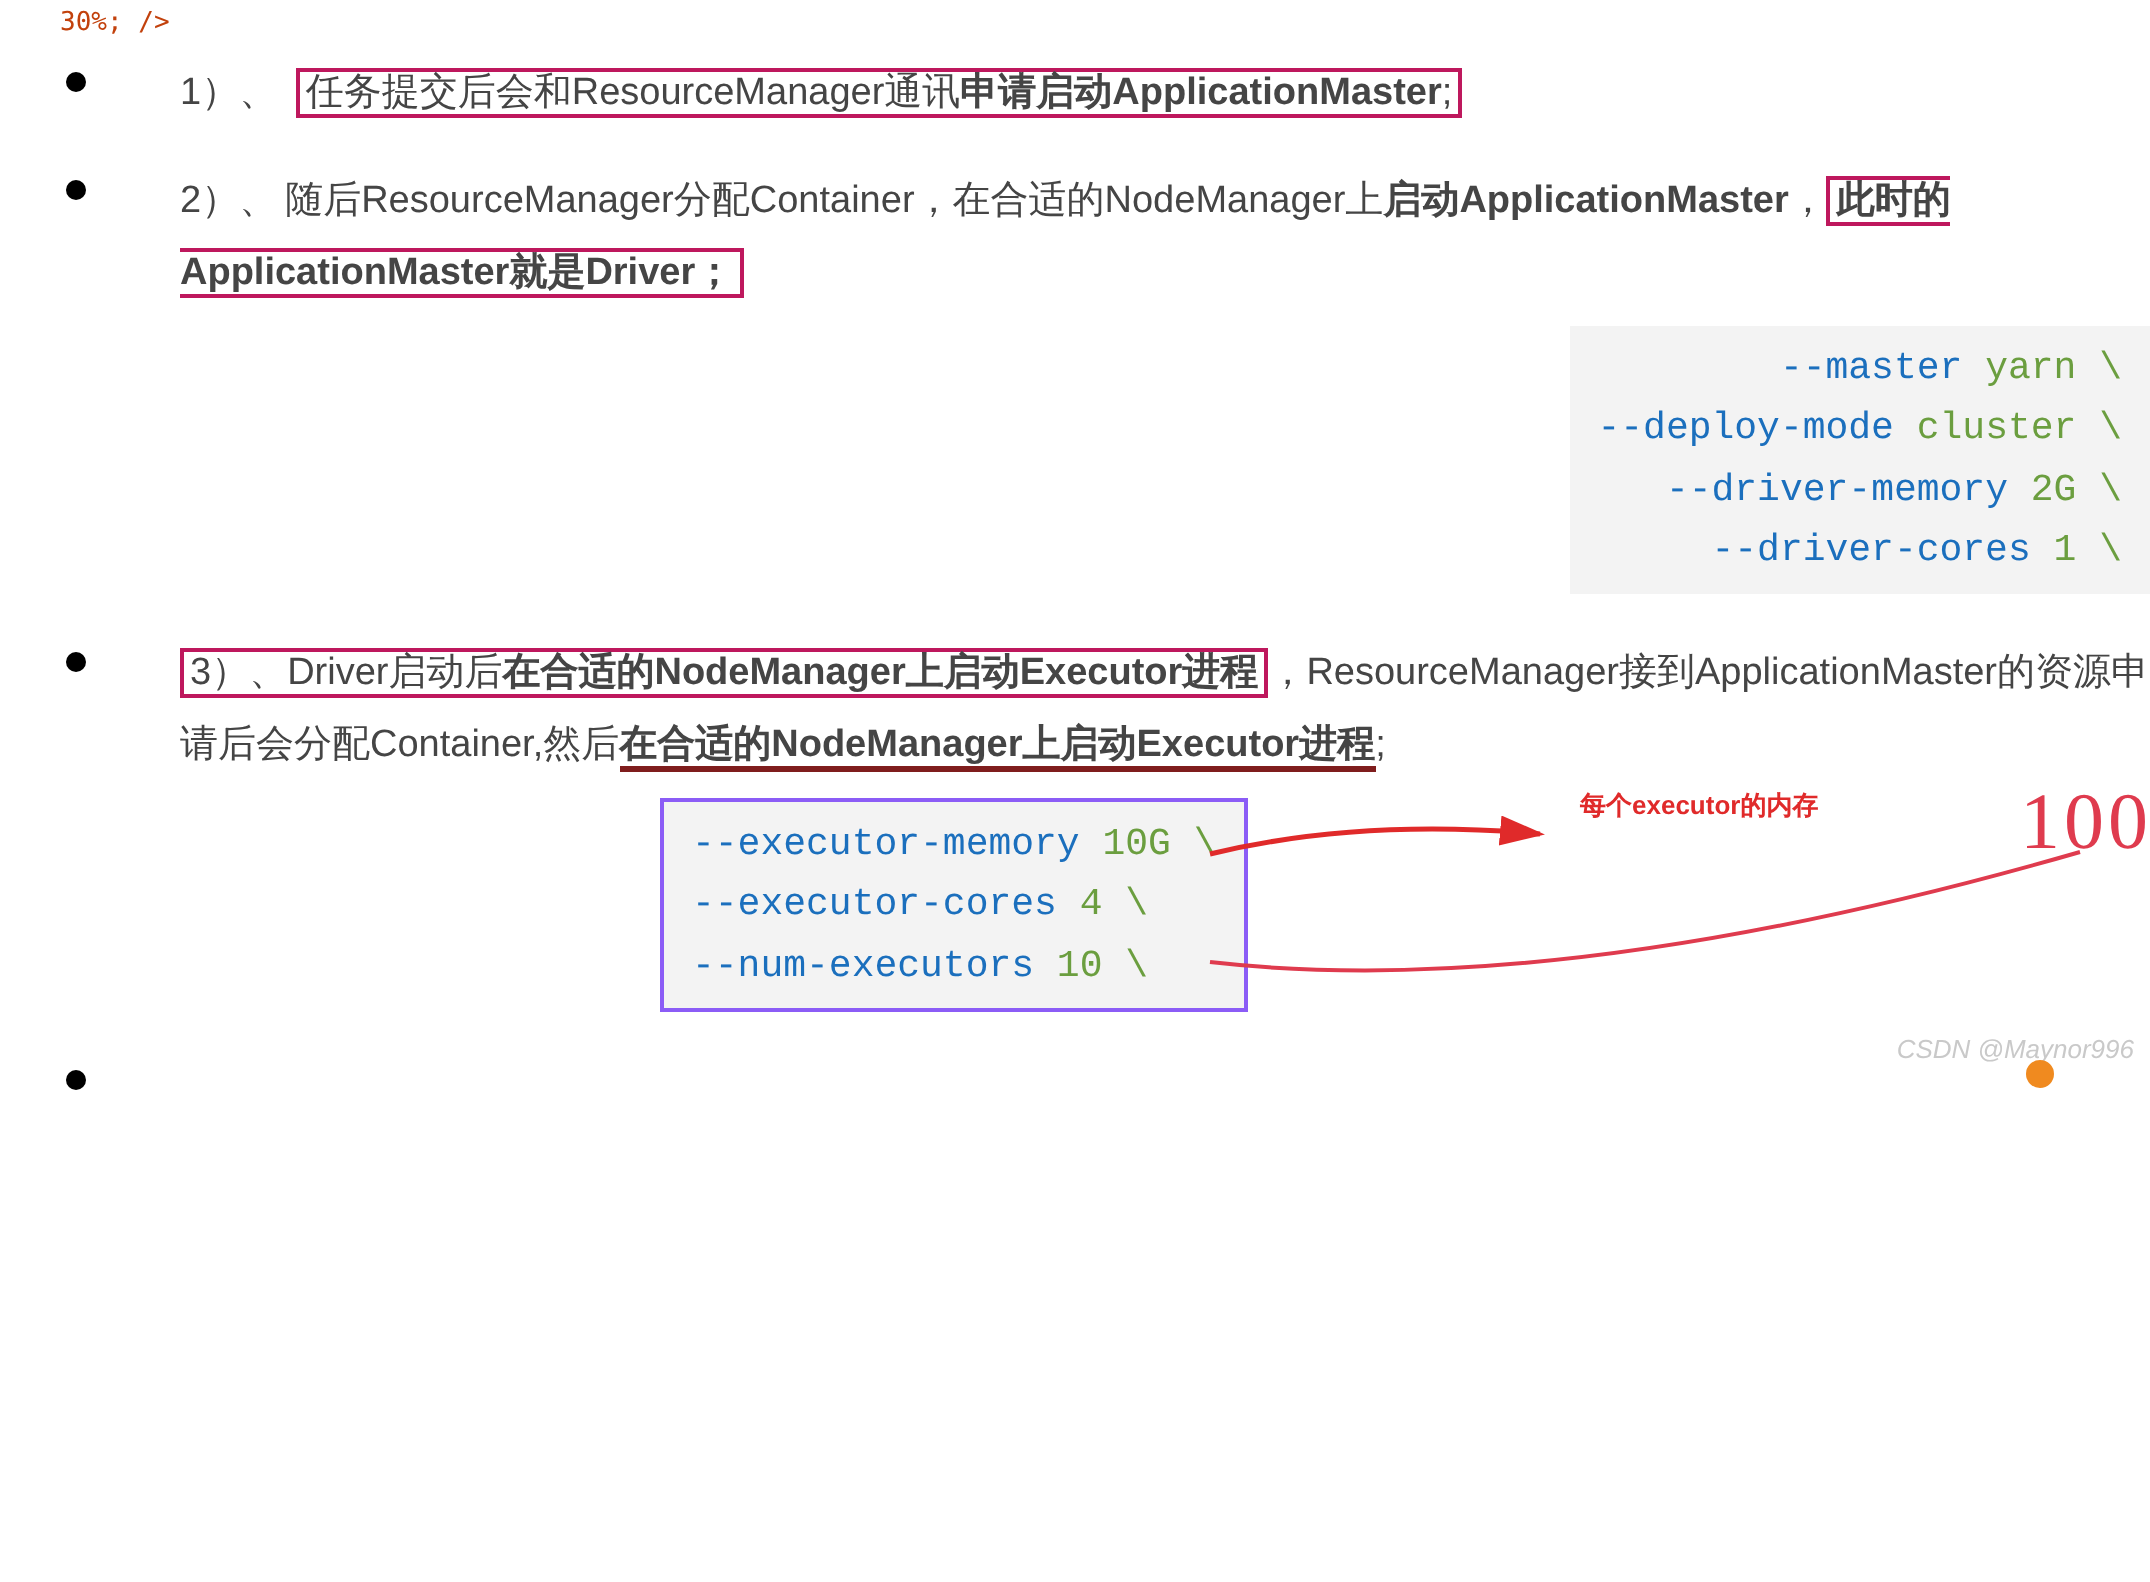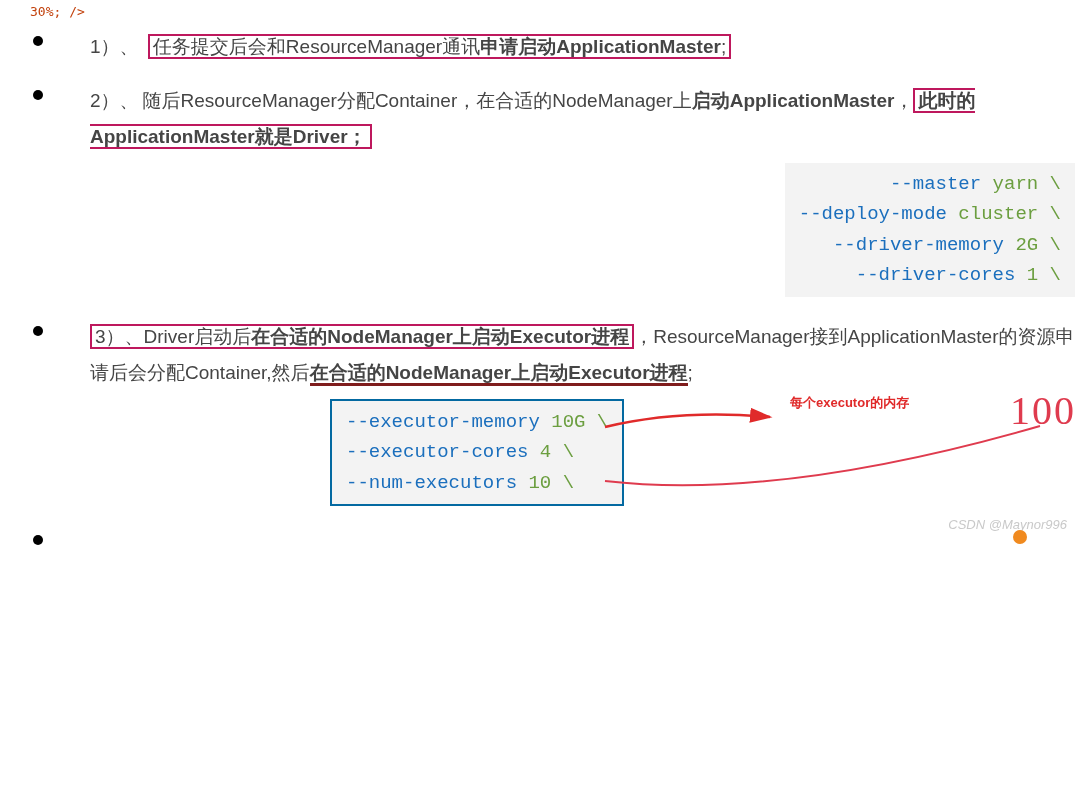--- a/index.html
+++ b/index.html
@@ -62,21 +62,21 @@
       white-space: pre;
       line-height: 1.6;
       color: #555;
     }
     .code-line .kwflag { color: #1b6fbd; }
     .code-line .kwval { color: #6b9e3f; }
     .code-line .slash { color: #6b9e3f; }
     .codewrap { text-align:right; margin-left: 205px; }
     .codewrap2 { text-align:left; margin-left: 240px; position:relative;}
     .box-red-code {
-      border: 2px solid #0369a1;
+      border: 2px solid #8b5cf6;
       display: inline-block;
     }
     .annot {
       position: absolute;
       color: #e02a2a;
       font-weight: 700;
       font-size: 13px;
     }
     .hand {
       position: absolute;

